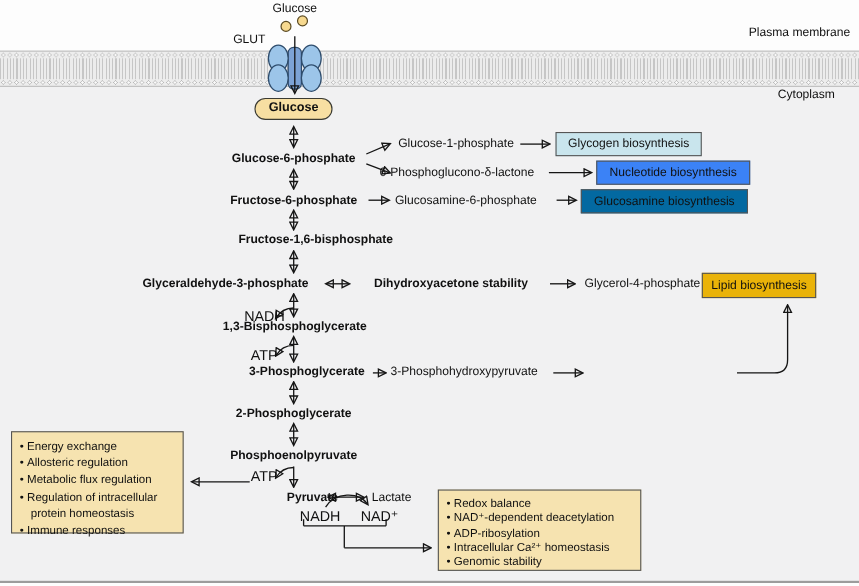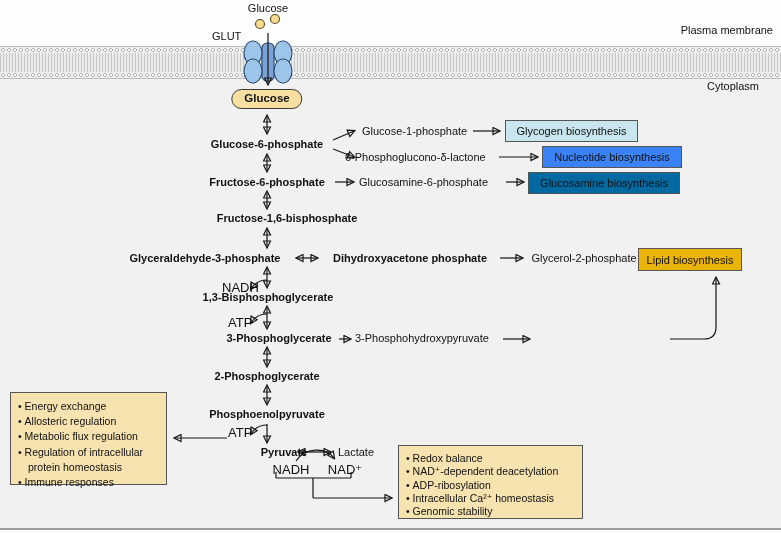--- a/index.html
+++ b/index.html
@@ -106,38 +106,38 @@
     <path d="M276,472 V478 M351,472 V478 M276,478 H351 M313,478 V498"></path>
     <path d="M313,498 H391" marker-end="url(#ah)"></path>
   </svg>
 
   <div class="pill ctr" style="left: 267px; top: 89px; background-color: rgb(247, 223, 162);">Glucose</div>
 
   <div class="lbl bold ctr" style="left:267px;top:138px;">Glucose-6-phosphate</div>
   <div class="lbl bold ctr" style="left:267px;top:176px;">Fructose-6-phosphate</div>
   <div class="lbl bold ctr" style="left:267px;top:212px;margin-left:20px;">Fructose-1,6-bisphosphate</div>
   <div class="lbl bold ctr" style="left:205px;top:252px;">Glyceraldehyde-3-phosphate</div>
-  <div class="lbl bold ctr" style="left:410px;top:252px;">Dihydroxyacetone phosphate</div>
+  <div class="lbl bold ctr" style="left:410px;top:252px;">Dihydroxyacetone stability</div>
   <div class="lbl bold ctr" style="left:268px;top:291px;">1,3-Bisphosphoglycerate</div>
   <div class="lbl bold ctr" style="left:279px;top:332px;">3-Phosphoglycerate</div>
   <div class="lbl bold ctr" style="left:267px;top:370px;">2-Phosphoglycerate</div>
   <div class="lbl bold ctr" style="left:267px;top:408px;">Phosphoenolpyruvate</div>
   <div class="lbl bold ctr" style="left:277px;top:446px;padding-left:14px;">Pyruvate</div>
   <div class="lbl ctr" style="left:356px;top:446px;">Lactate</div>
 
   <div class="lbl small" style="left:222px;top:281px;">NADH</div>
   <div class="lbl small" style="left:228px;top:316px;">ATP</div>
   <div class="lbl small" style="left:228px;top:426px;">ATP</div>
   <div class="lbl small ctr" style="left:291px;top:463px;">NADH</div>
   <div class="lbl small ctr" style="left:345px;top:463px;">NAD⁺</div>
 
   <div class="lbl" style="left:362px;top:125px;">Glucose-1-phosphate</div>
   <div class="lbl" style="left:345px;top:151px;">6-Phosphoglucono-δ-lactone</div>
   <div class="lbl" style="left:359px;top:176px;">Glucosamine-6-phosphate</div>
-  <div class="lbl ctr" style="left:584px;top:252px;">Glycerol-2-phosphate</div>
+  <div class="lbl ctr" style="left:584px;top:252px;">Glycerol-4-phosphate</div>
   <div class="lbl" style="left:355px;top:332px;">3-Phosphohydroxypyruvate</div>
 
   <div class="bio-box" style="left: 505px; top: 120px; width: 133px; height: 22px; background-color: rgb(201, 229, 237);">Glycogen biosynthesis</div>
   <div class="bio-box" style="left: 542px; top: 146px; width: 140px; height: 22px; background-color: #3b82f6;">Nucleotide biosynthesis</div>
   <div class="bio-box" style="left: 528px; top: 172px; width: 152px; height: 22px; background-color: #0369a1;">Glucosamine biosynthesis</div>
   <div class="bio-box" style="left: 638px; top: 248px; width: 104px; height: 23px; background-color: #eab308;">Lipid biosynthesis</div>
 
   <div class="note-box note-left" style="left: 10px; top: 392px; width: 157px; height: 93px; background-color: rgb(246, 227, 176);">
     <ul>
         <li>Energy exchange</li>

